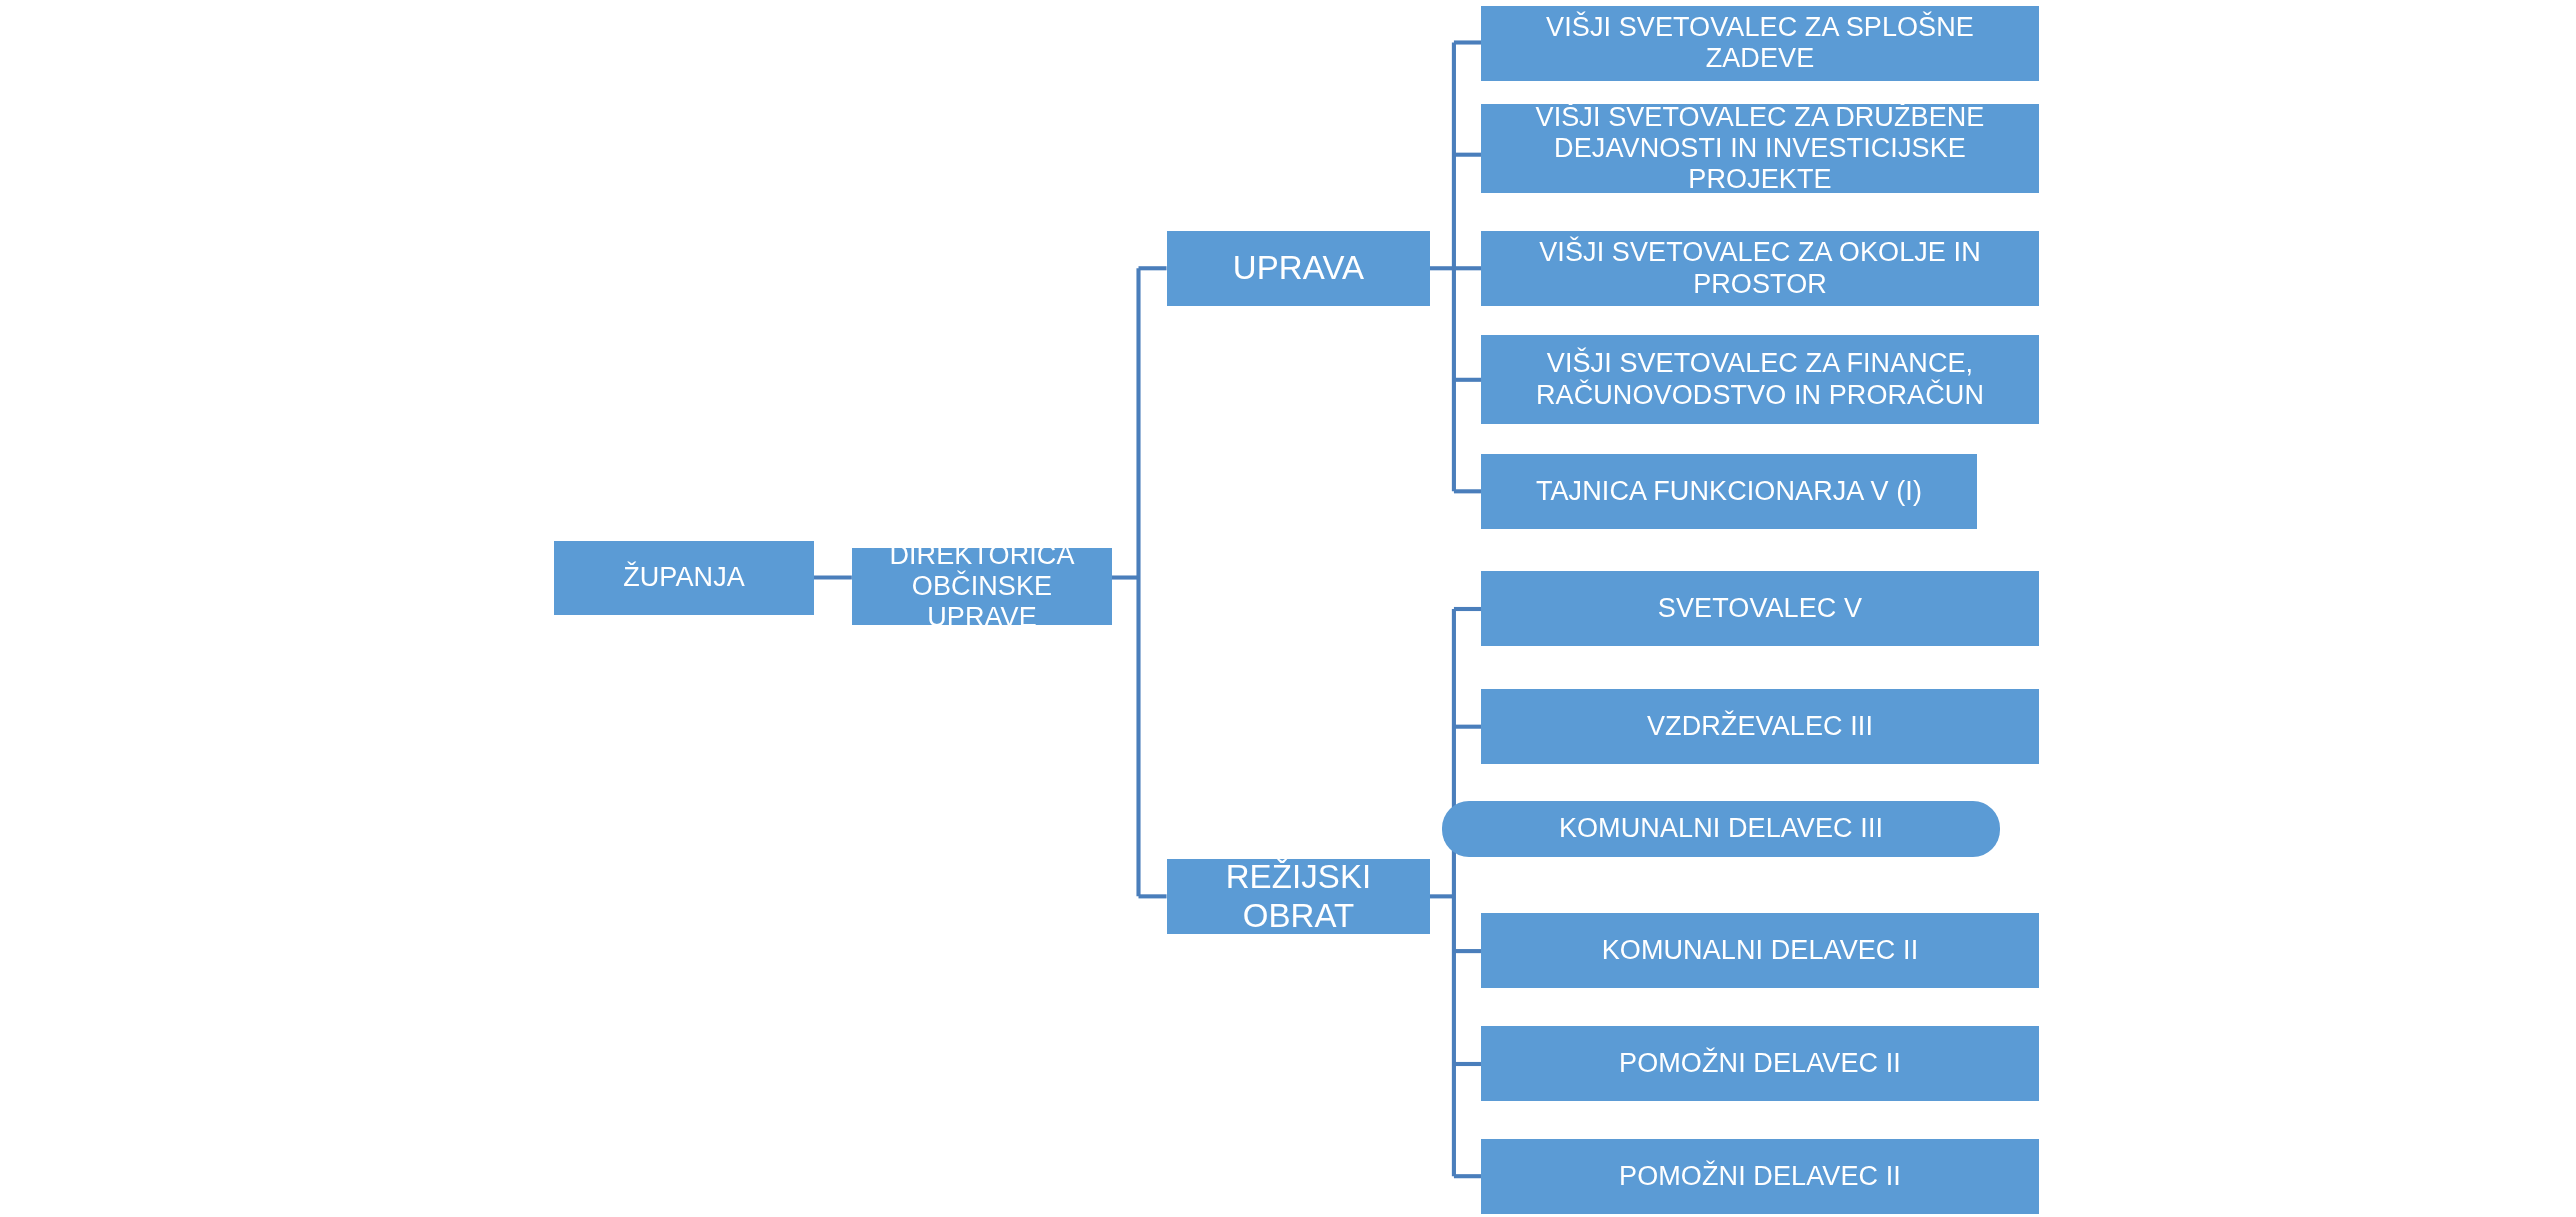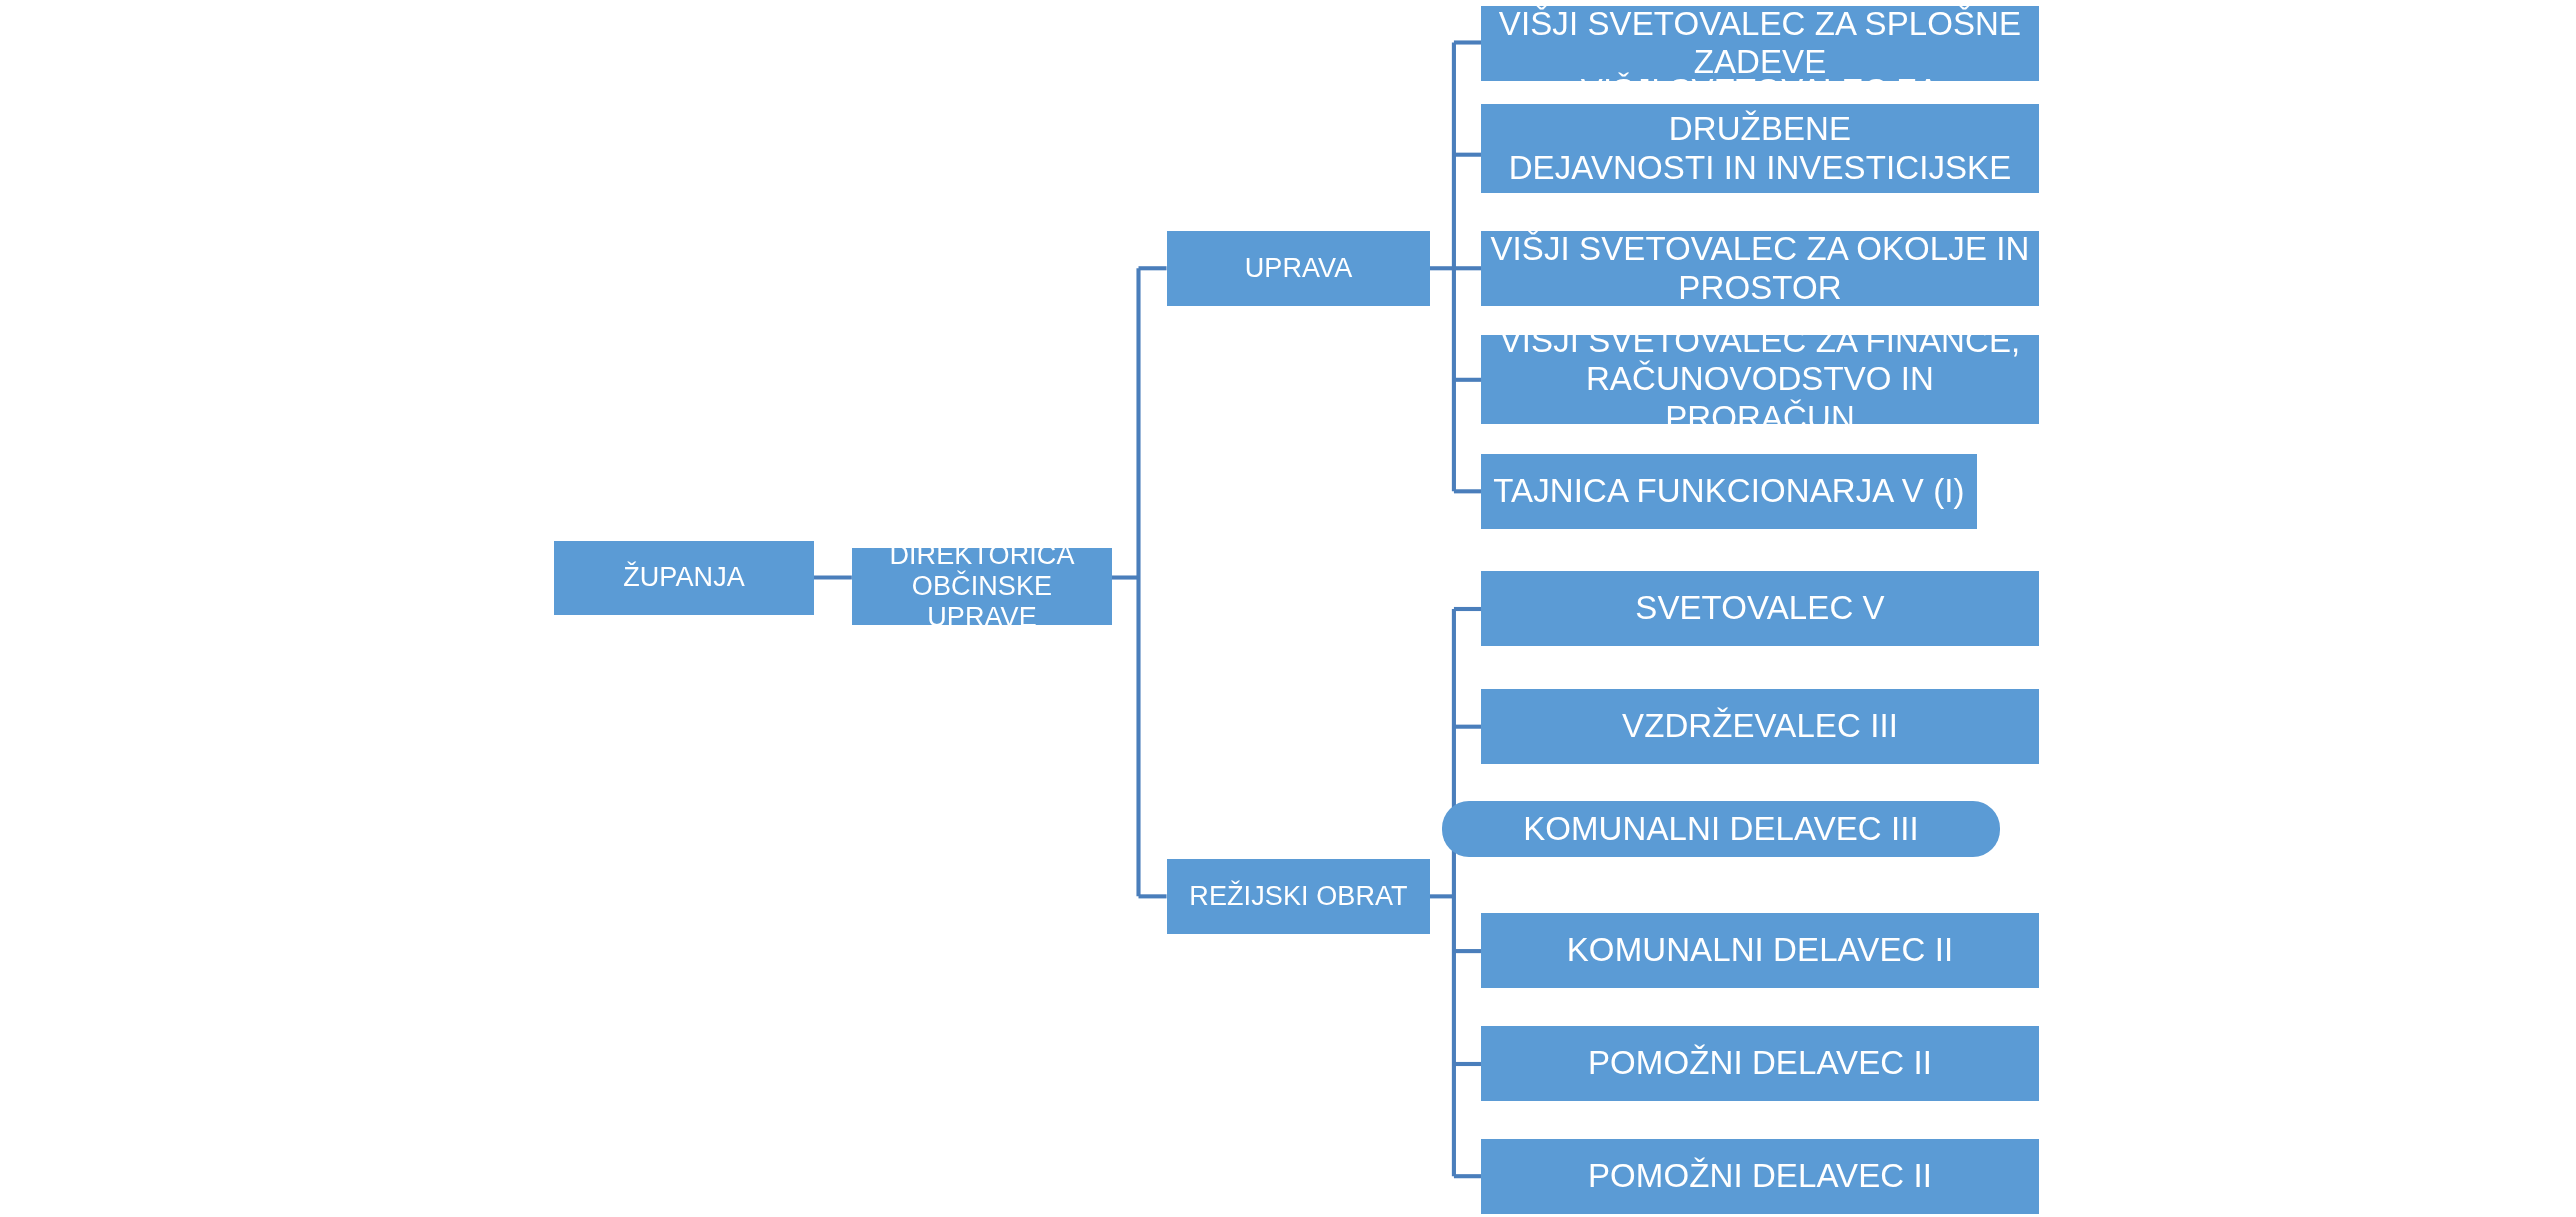--- a/index.html
+++ b/index.html
@@ -42,24 +42,24 @@
     white-space: pre-line;
   }
   .node-root {
     font-size: 27px;
   }
   .node-director {
     font-size: 27px;
     margin-top: 9px;
   }
   .node-unit {
-    font-size: 27px;
+    font-size: 33px;
   }
   .node-leaf {
-    font-size: 33px;
+    font-size: 27px;
   }
 </style>
 </head>
 <body>
 
 <div id="org-chart">
 
   <svg class="org-svg" viewBox="0 0 3765 1780" width="2576" height="1218" xmlns="http://www.w3.org/2000/svg">
     <g stroke="#4A7EBB" stroke-width="6" fill="none" stroke-linecap="butt">
 

